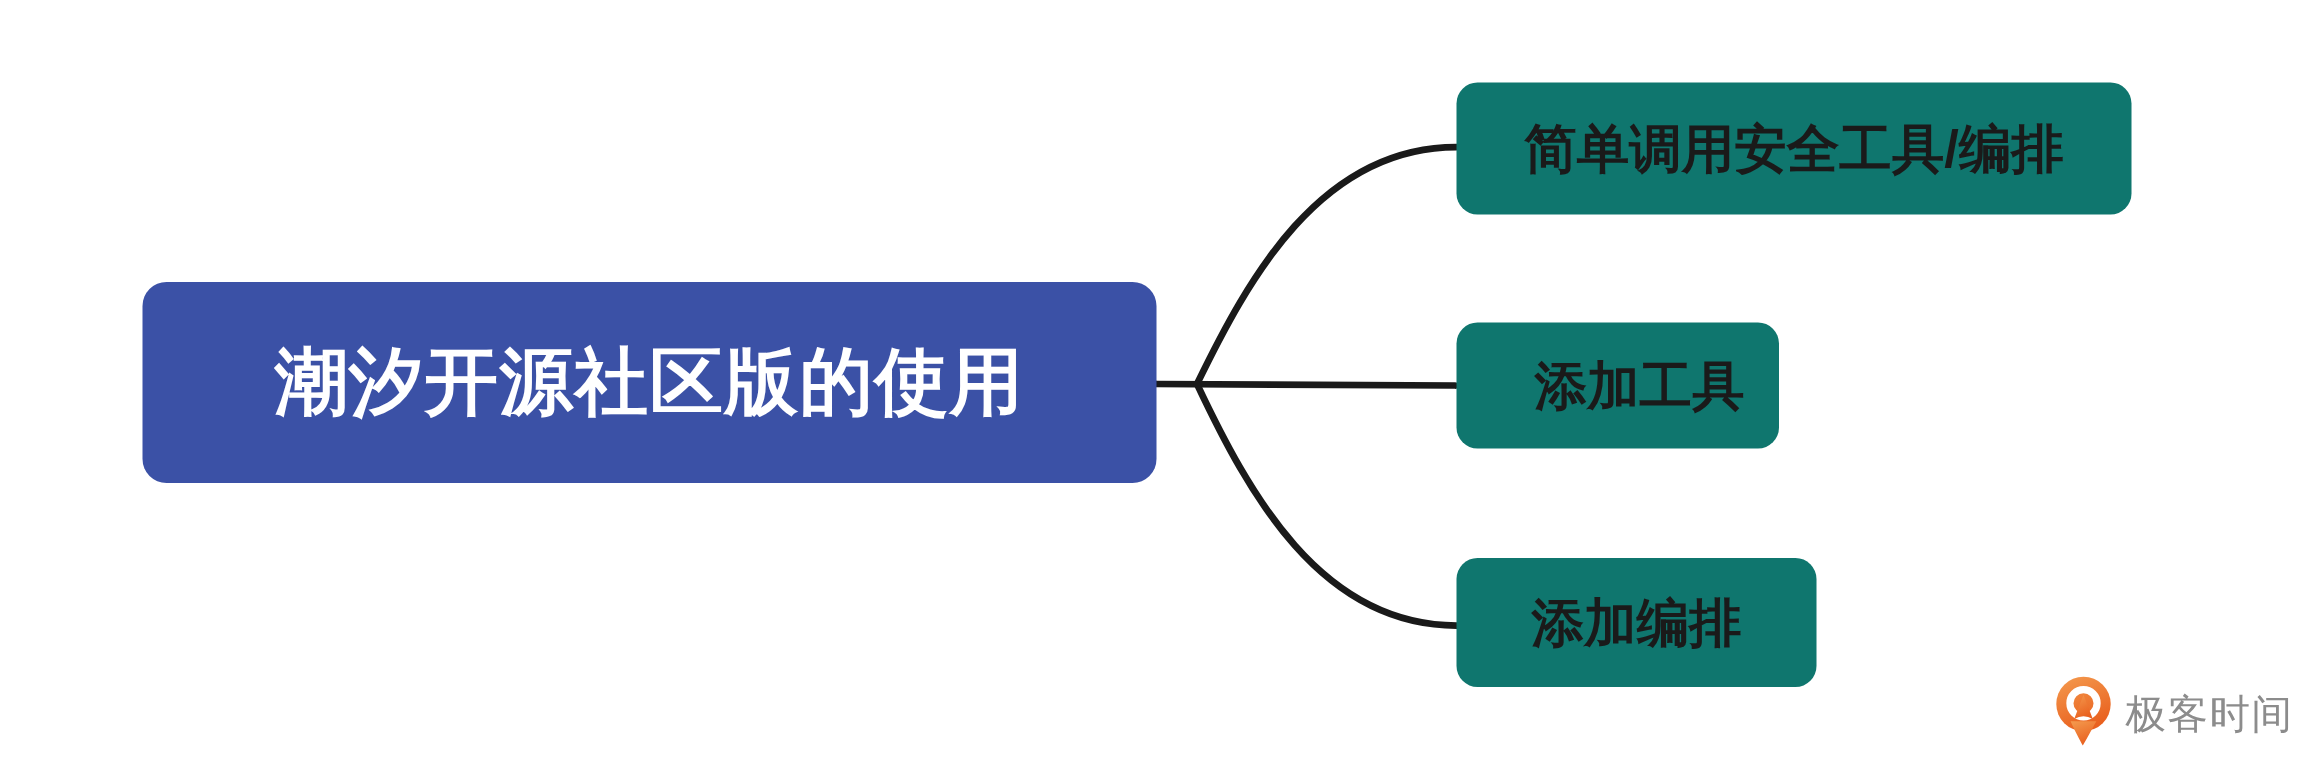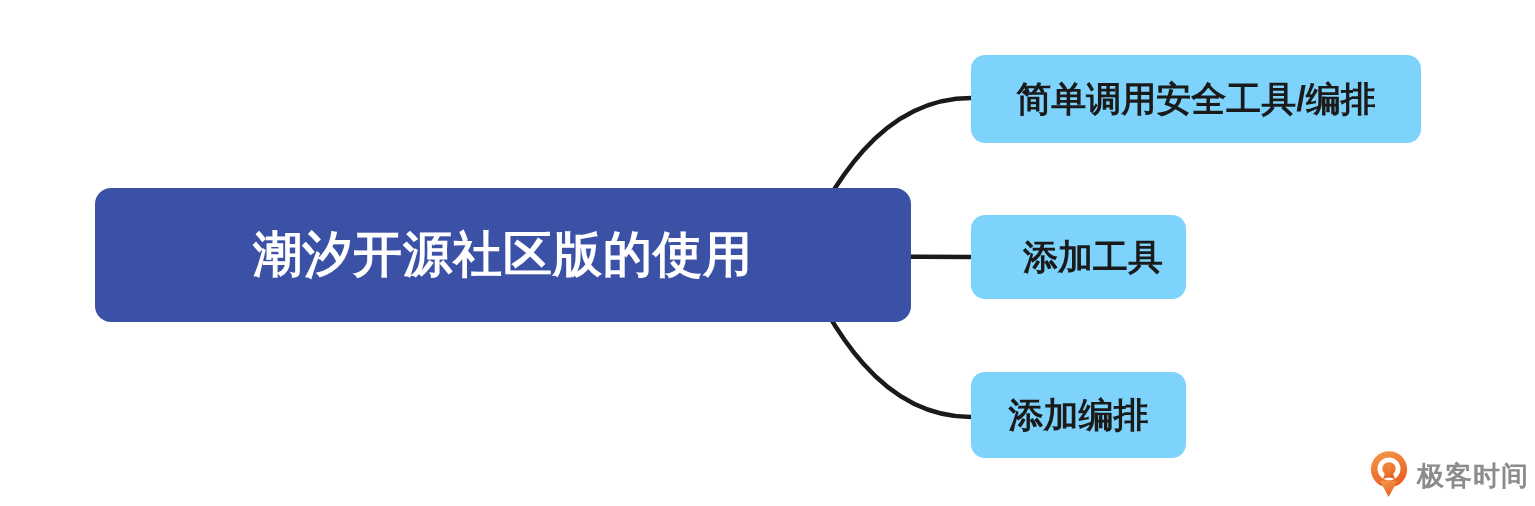--- a/index.html
+++ b/index.html
@@ -28,31 +28,31 @@
     display: flex;
     align-items: center;
     justify-content: center;
     box-sizing: border-box;
     white-space: nowrap;
     cursor: default;
   }
   .root-node {
     left: 95px;
     top: 188px;
-    width: 816px;
+    width: 676px;
     height: 134px;
     background: #3B51A6;
     border-radius: 16px;
     color: #ffffff;
     font-size: 49px;
     font-weight: 700;
     letter-spacing: 1px;
   }
   .child-node {
-    background: #7dd3fc;
+    background: #0f766e;
     border-radius: 14px;
     color: #1A1A1A;
     font-weight: 700;
     font-size: 35px;
   }
   .child-1 {
     left: 971px;
     top: 55px;
     width: 450px;
     height: 88px;
@@ -60,35 +60,35 @@
   .child-2 {
     left: 971px;
     top: 215px;
     width: 215px;
     height: 84px;
     padding-left: 29px;
   }
   .child-3 {
     left: 971px;
     top: 372px;
-    width: 215px;
+    width: 240px;
     height: 86px;
   }
   .watermark {
     position: absolute;
     left: 1368px;
     top: 450px;
     display: flex;
     align-items: center;
     gap: 7px;
   }
   .watermark .brand-text {
     color: #8C8C8C;
     font-size: 27px;
-    font-weight: 700;
+    font-weight: 400;
     letter-spacing: 1px;
     line-height: 1;
   }
 </style>
 </head>
 <body>
 
 <div class="canvas">
 
   <svg class="connectors" viewBox="0 0 1535 506" xmlns="http://www.w3.org/2000/svg">

